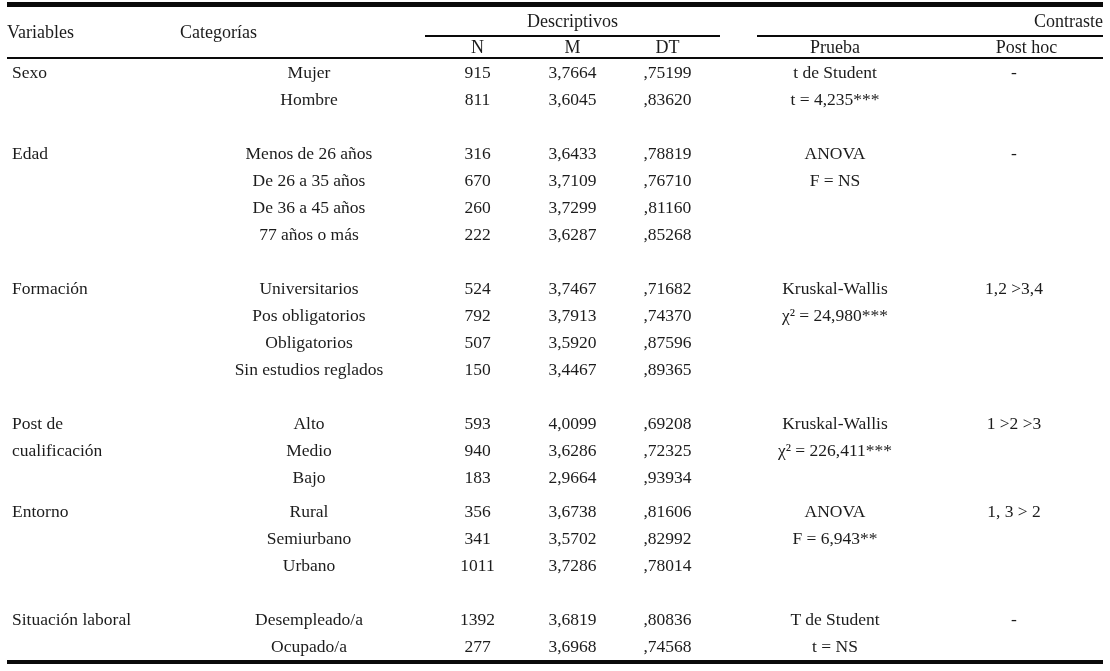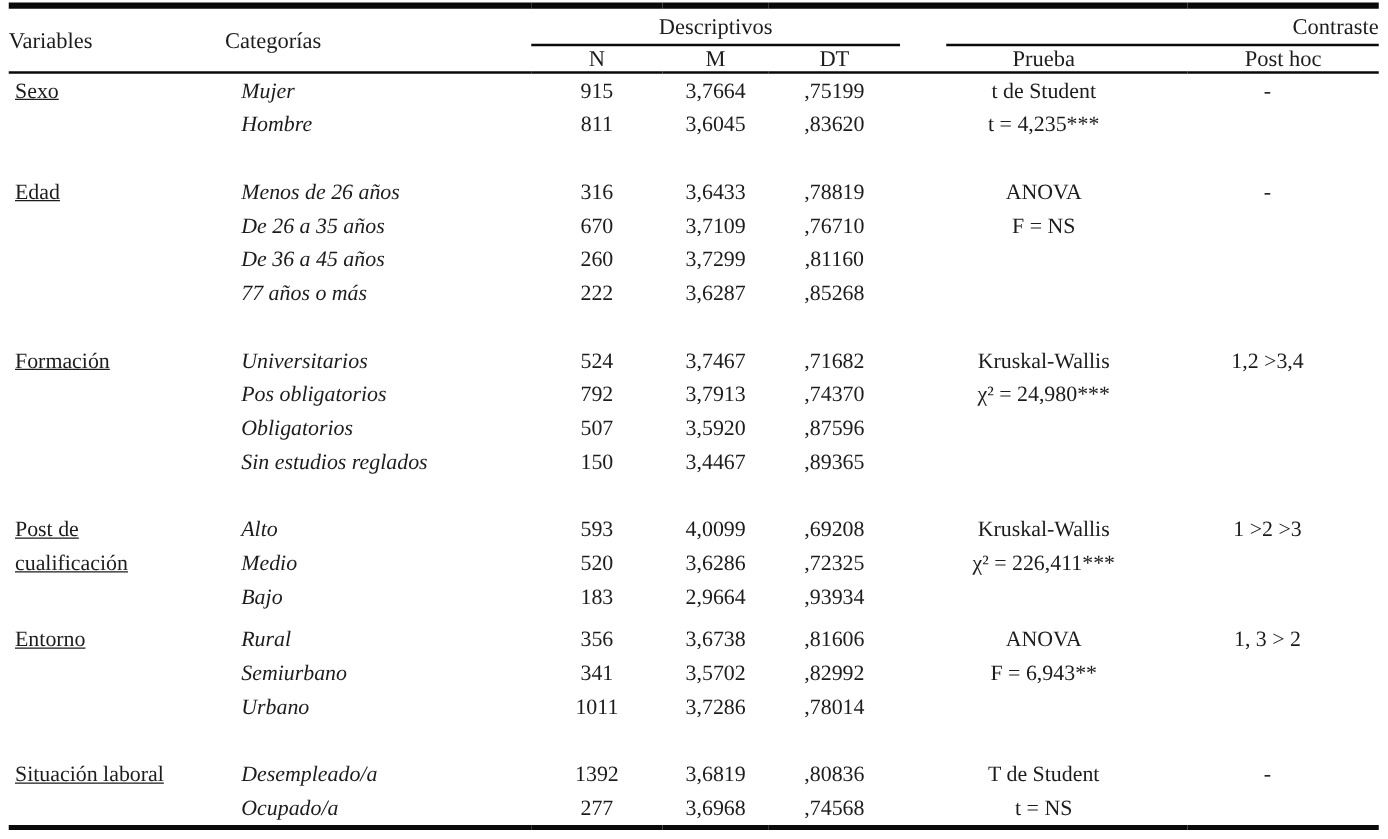--- a/index.html
+++ b/index.html
@@ -37,22 +37,22 @@
   td.hdr-mid { text-align: left; vertical-align: middle; border-bottom: 2px solid #0a0a0a; }
   td.span-hdr { vertical-align: top; font-family: Liberation Serif, serif; }
   .span-rule {
     text-align: center;
     line-height: 28px; height: 28px;
     border-bottom: 2px solid #0a0a0a;
   }
   .span-rule.contraste { margin-left: 37px; text-align: right; }
 
   
-  td.c-var { text-align: left; padding-left: 5px; vertical-align: top; white-space: pre-line; text-decoration: underline; }
-  td.c-cat { text-align: left; padding-left: 13px; font-style: italic; }
+  td.c-var { text-align: left; padding-left: 5px; vertical-align: top; white-space: pre-line; }
+  td.c-cat { text-align: center; padding-left: 13px; }
   td.c-num { text-align: center; }
   td.c-post { text-align: center; padding-right: 25px; }
 
   tr.spacer td { height: 27px; line-height: 27px; }
   tr.spacer.small td { height: 7px; line-height: 7px; }
 </style>
 </head>
 <body>
 
 <div class="page">
@@ -183,21 +183,21 @@
 cualificación</td>
           <td class="c-cat">Alto</td>
           <td class="c-num">593</td>
           <td class="c-num">4,0099</td>
           <td class="c-num">,69208</td>
           <td class="c-num">Kruskal-Wallis</td>
           <td class="c-post">1 &gt;2 &gt;3</td>
         </tr>
         <tr>
           <td class="c-cat">Medio</td>
-          <td class="c-num">520</td>
+          <td class="c-num">940</td>
           <td class="c-num">3,6286</td>
           <td class="c-num">,72325</td>
           <td class="c-num">χ² = 226,411***</td>
           <td class="c-post"></td>
         </tr>
         <tr>
           <td class="c-cat">Bajo</td>
           <td class="c-num">183</td>
           <td class="c-num">2,9664</td>
           <td class="c-num">,93934</td>

